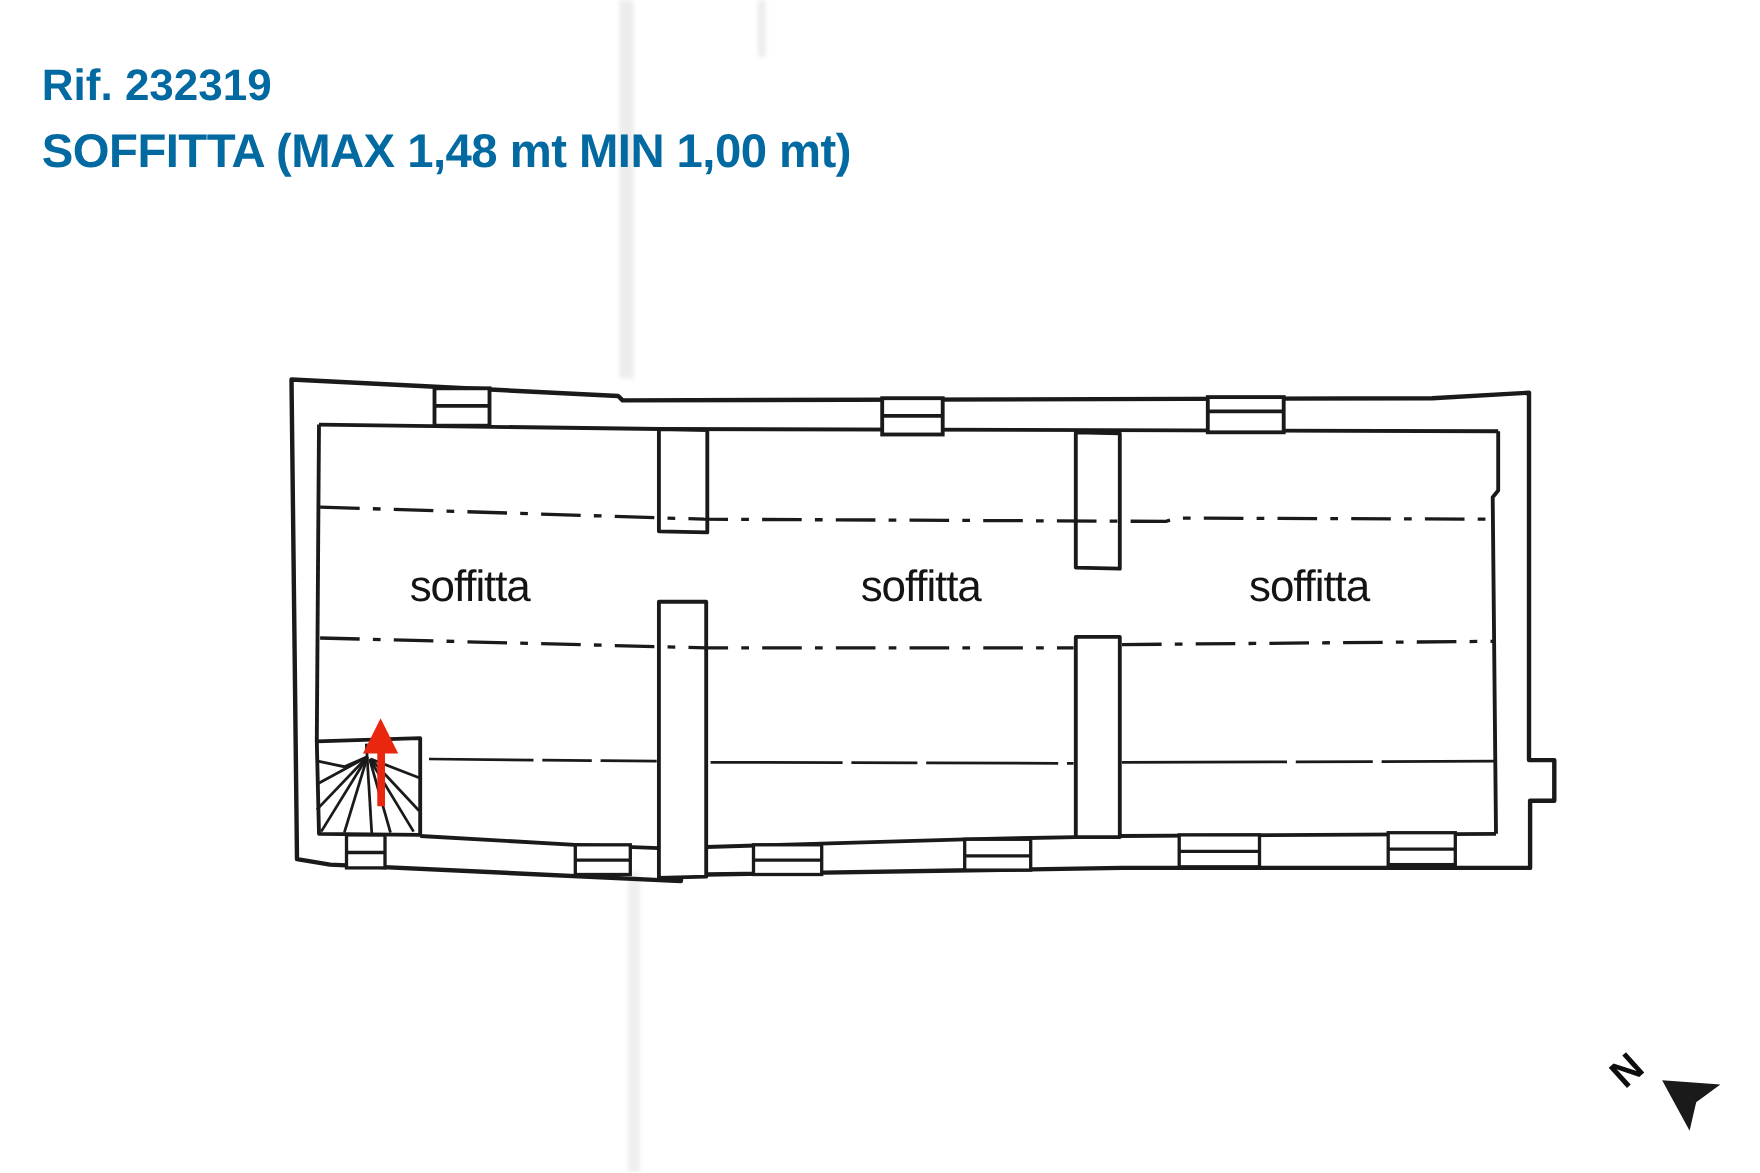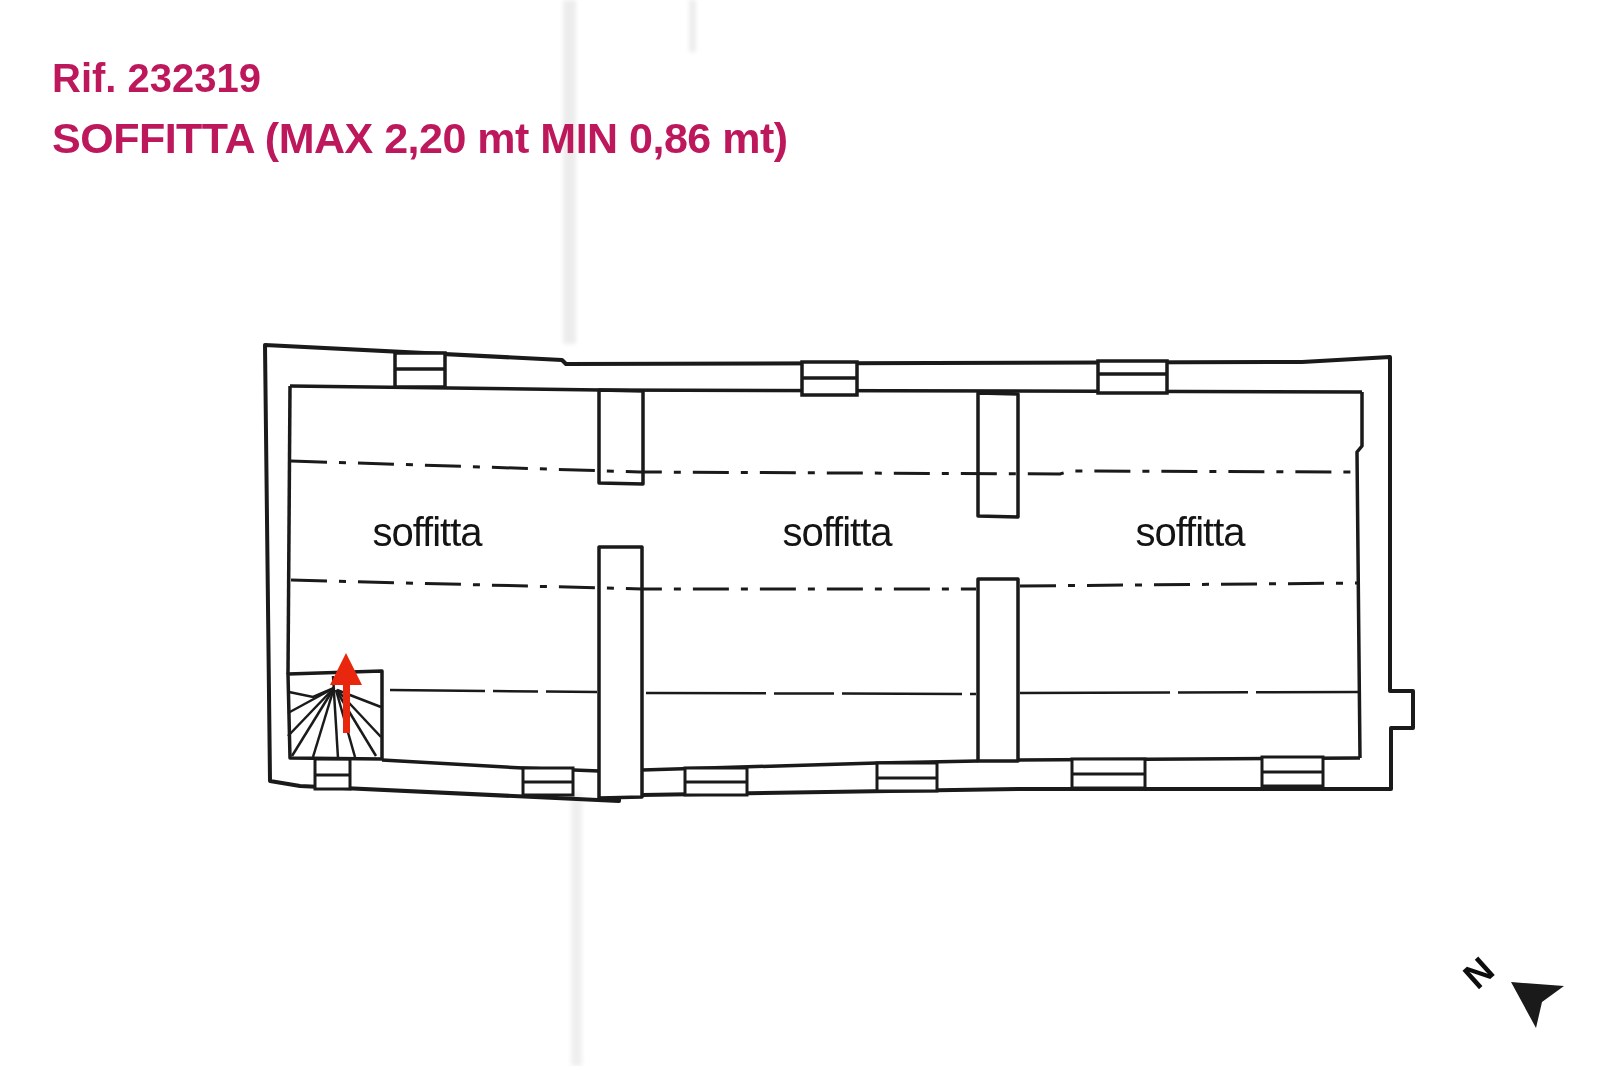--- a/index.html
+++ b/index.html
@@ -1,36 +1,36 @@
 <!DOCTYPE html>
 <html><head>
 <meta charset="utf-8">
 <style>
   html,body{margin:0;padding:0;background:#ffffff;}
   #page{position:relative;width:1600px;height:1066px;background:#ffffff;overflow:hidden;
         font-family:"Liberation Sans", sans-serif;}
-  .hdr{position:absolute;left:52px;color:#be185d;font-weight:bold;white-space:nowrap;}
+  .hdr{position:absolute;left:38px;color:#0369a1;font-weight:bold;white-space:nowrap;}
   #hdr-ref{top:56px;font-size:40px;letter-spacing:0px;}
   #hdr-title{top:114px;font-size:43px;letter-spacing:-0.5px;}
   #plan-svg{position:absolute;left:0;top:0;}
   .streak{position:absolute;pointer-events:none;filter:blur(2px);opacity:.45;}
   svg text.room-label{font-family:"Liberation Sans",sans-serif;font-size:40px;letter-spacing:-1px;fill:#141414;}
   svg text.north-n{font-family:"Liberation Sans",sans-serif;font-size:36px;font-weight:bold;fill:#0d0d0d;}
 </style>
 </head>
 <body>
 
 <div id="page">
 
   <div class="streak" style="left:563px;top:0;width:13px;height:344px;background:#d6d6d6;"></div>
   <div class="streak" style="left:689px;top:0;width:7px;height:52px;background:#d6d6d6;"></div>
   <div class="streak" style="left:571px;top:793px;width:11px;height:273px;background:#dcdcdc;"></div>
 
   <div id="hdr-ref" class="hdr">Rif. 232319</div>
-  <div id="hdr-title" class="hdr">SOFFITTA (MAX 2,20 mt MIN 0,86 mt)</div>
+  <div id="hdr-title" class="hdr">SOFFITTA (MAX 1,48 mt MIN 1,00 mt)</div>
 
   <svg id="plan-svg" width="1600" height="1066" viewBox="0 0 1600 1066">
 
     <path d="M265,345 L562,360 L566,364 L1302,362 L1390,357
              L1390,691 L1413,691 L1413,728 L1391,728 L1391,789
              L1020,789 L642,795 L619,795 L619,801 L300,786 L270,781 Z" fill="none" stroke="#1a1a1a" stroke-width="4" stroke-linejoin="round"></path>
 
     <g fill="none" stroke="#1a1a1a" stroke-width="3.5" stroke-linejoin="round">
       <path d="M290,386 L600,390 L1362,392"></path>
       <path d="M290,386 L288,674"></path>

